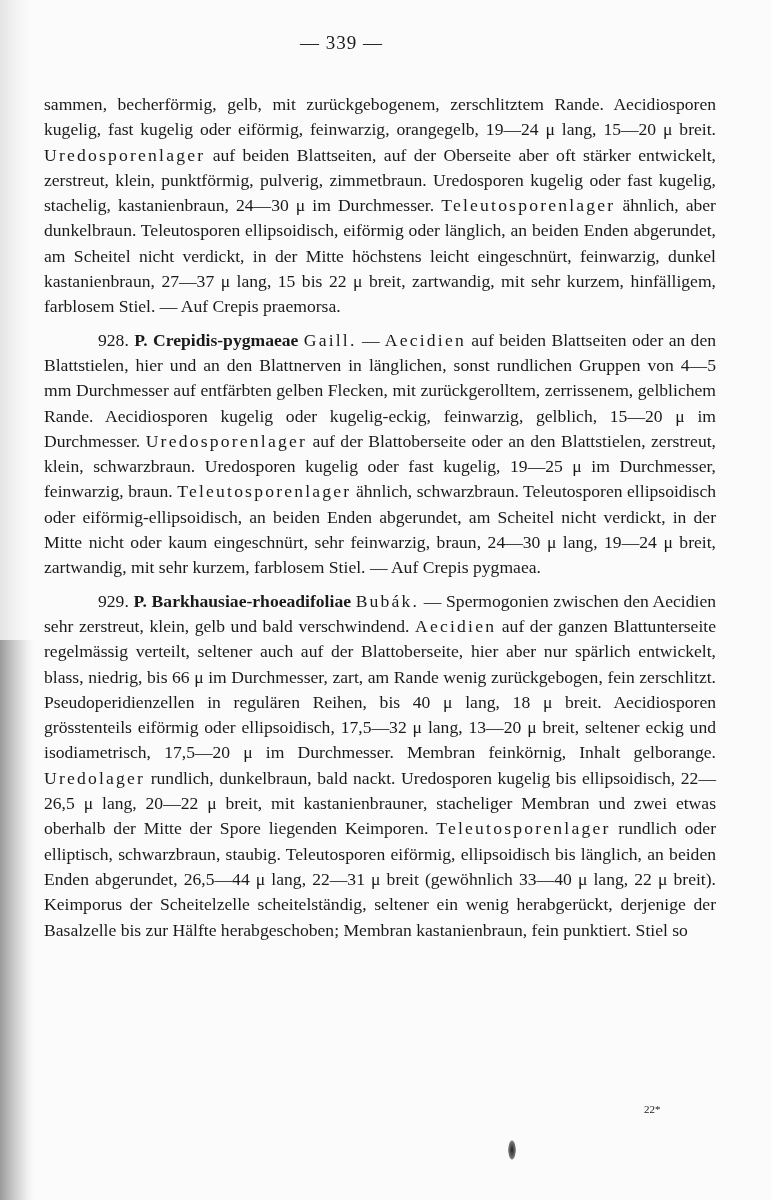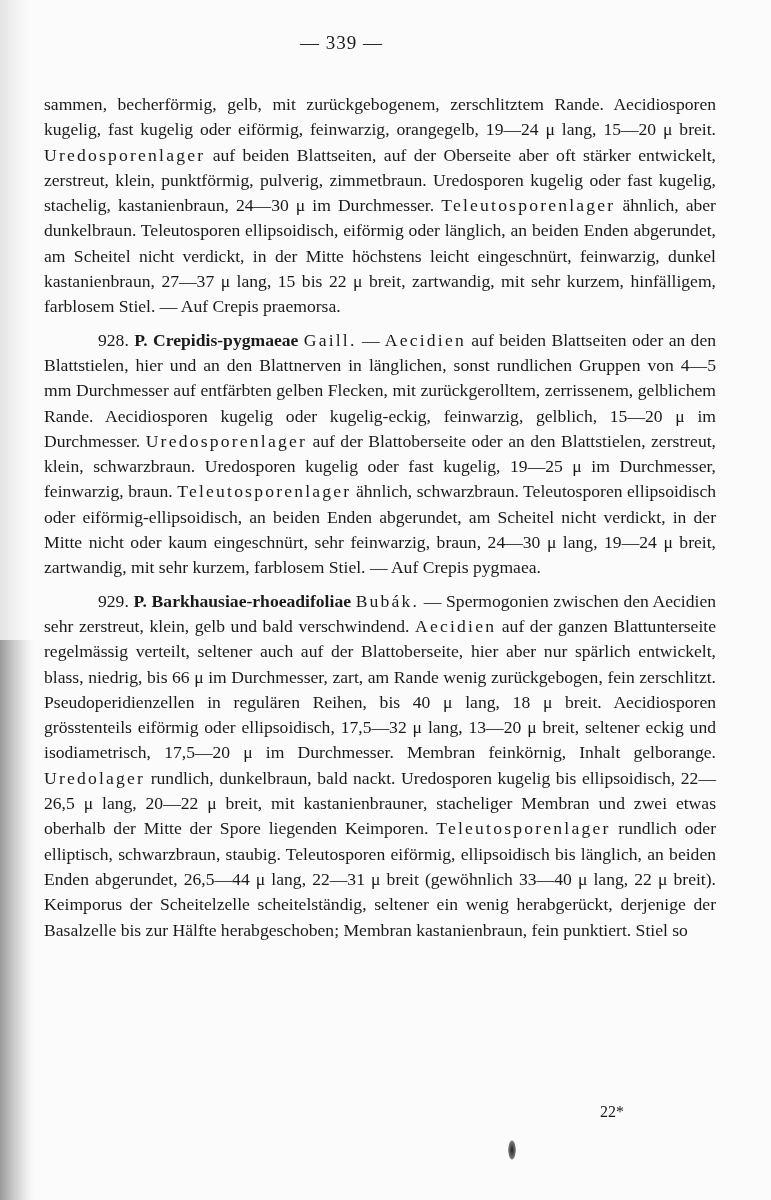--- a/index.html
+++ b/index.html
@@ -25,21 +25,21 @@
   .text {
     position: absolute; left: 36px; top: 84px; width: 688px;
     font-size: 17.6px; line-height: 25.3px;
     text-align: justify;
   }
   .text p { margin: 8px; }
   .text p.indent { text-indent: 54px; }
   .spaced { letter-spacing: 2.2px; }
   .bold { font-weight: bold; }
   .sig {
-    position: absolute; left: 600px; top: 1103px; font-size: 16px;
+    position: absolute; left: 644px; top: 1103px; font-size: 11px;
   }
   .blot {
     position: absolute; left: 508px; top: 1140px; width: 8px; height: 20px;
     border-radius: 50%; background: radial-gradient(#222, #777 60%, transparent 75%);
   }
 </style>
 </head>
 <body>
 
 <div class="gutter-top"></div>

